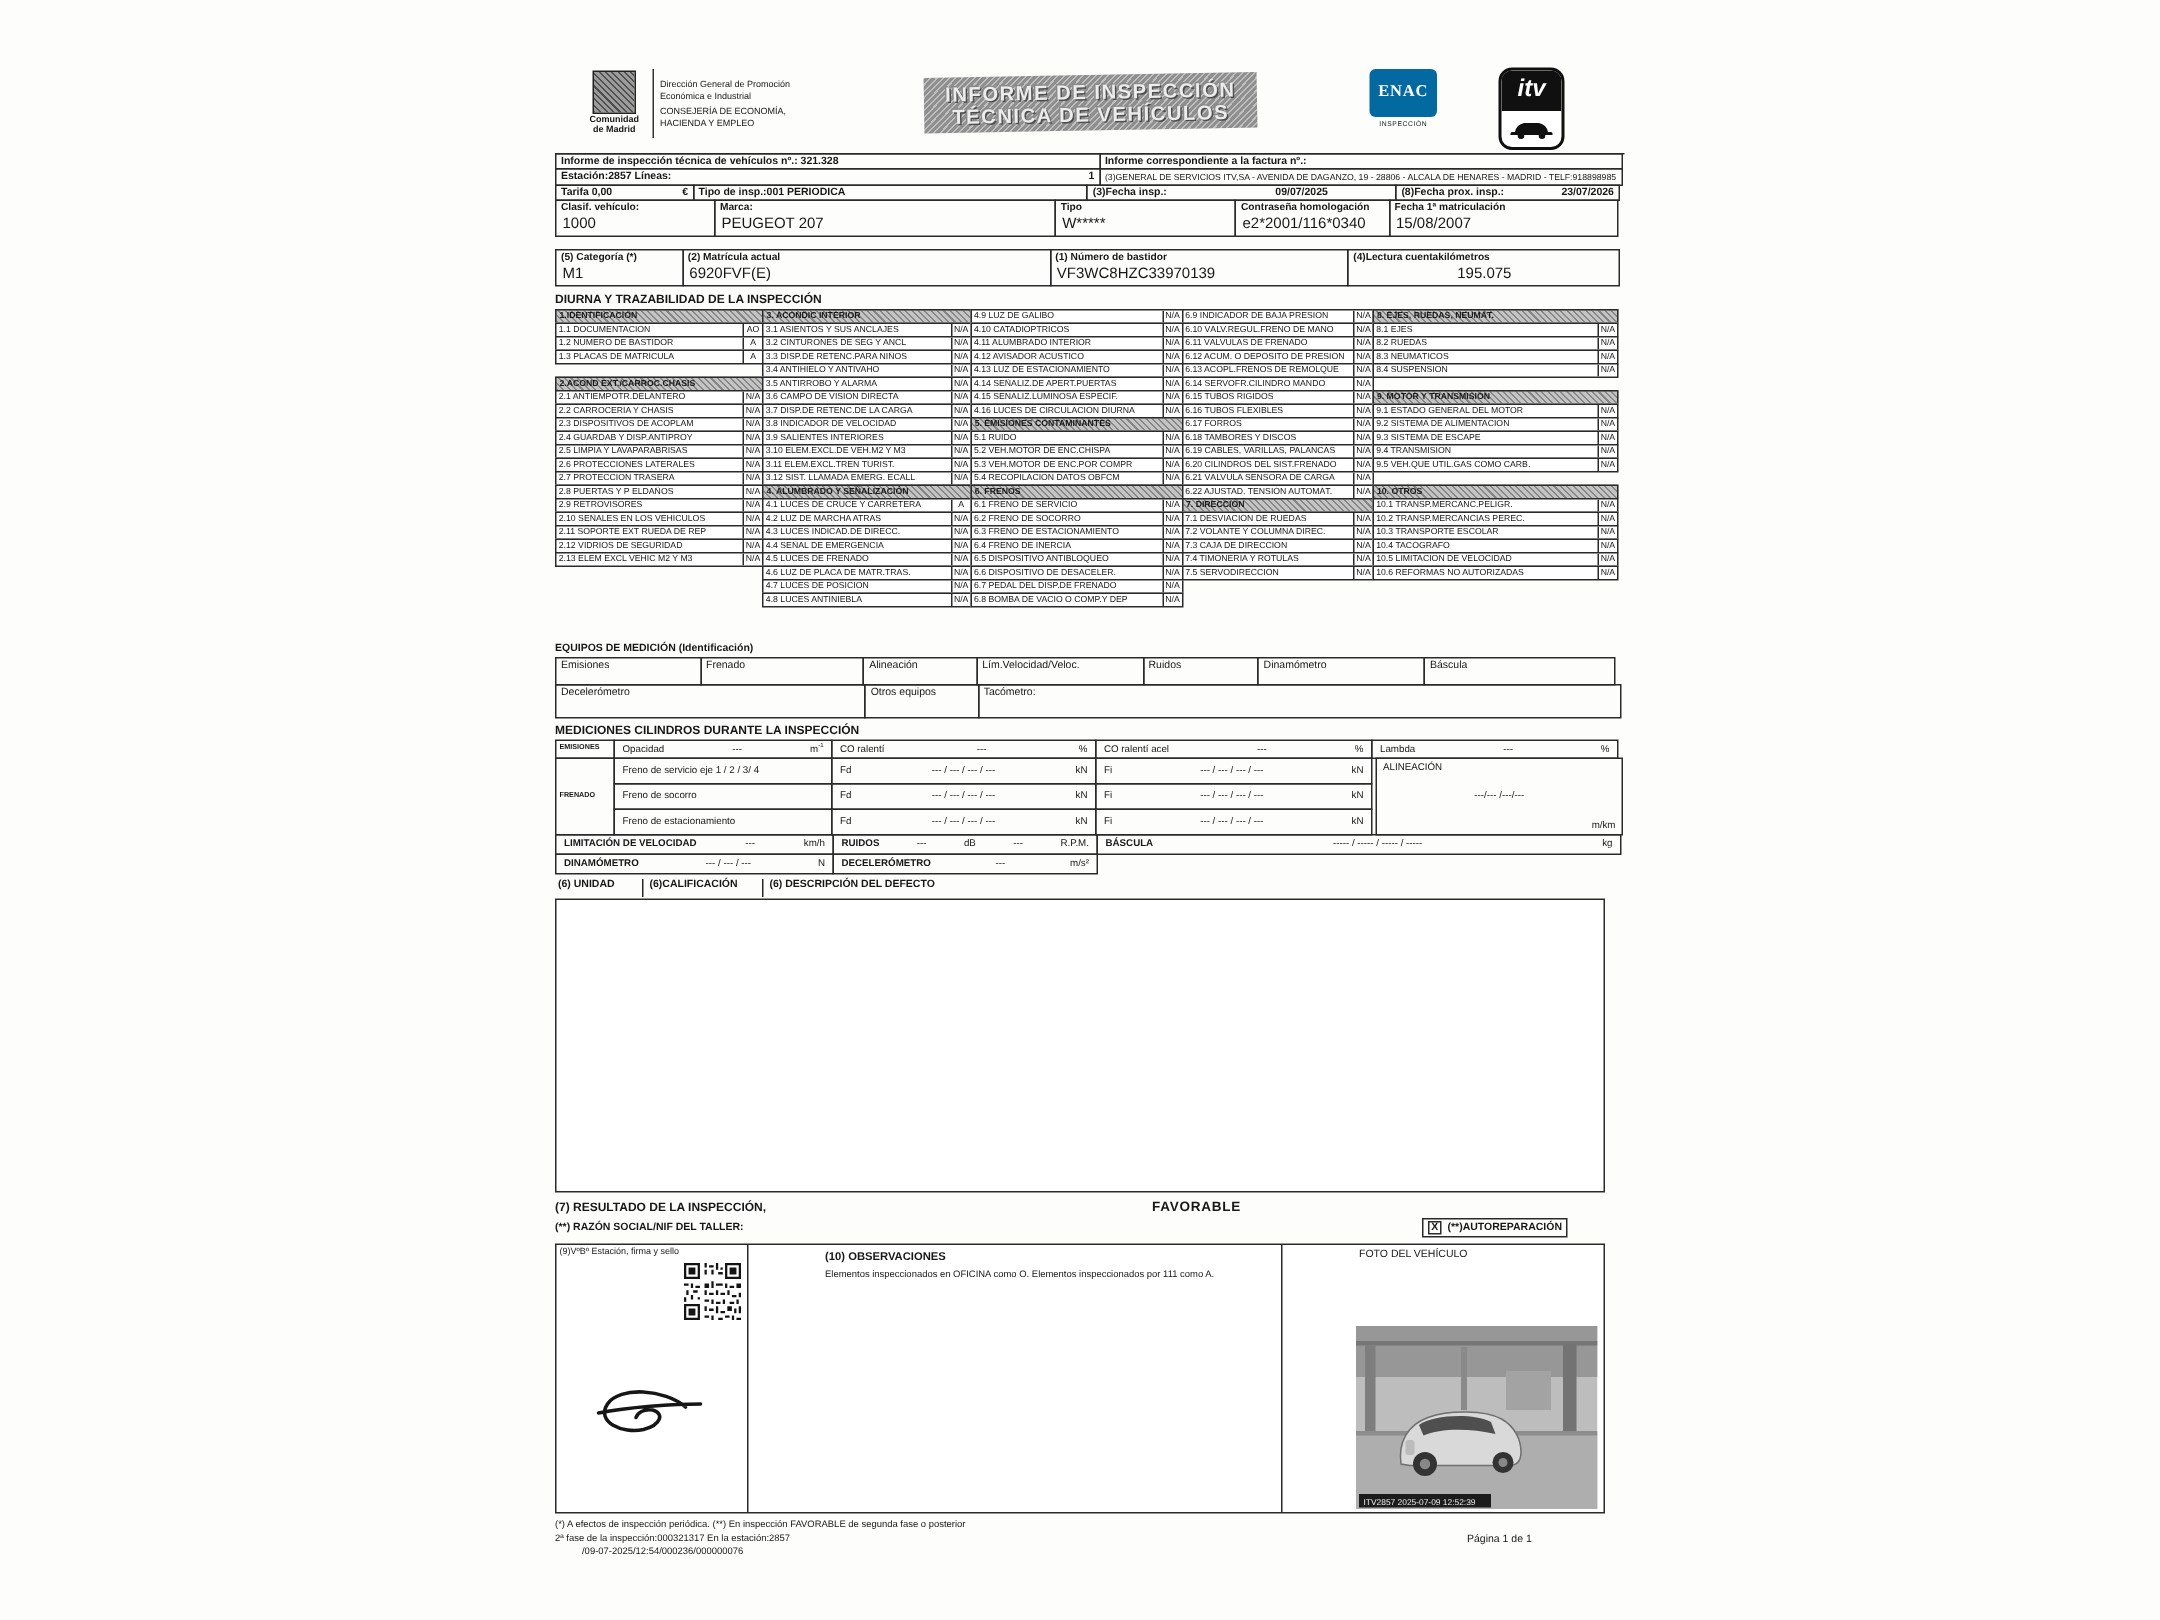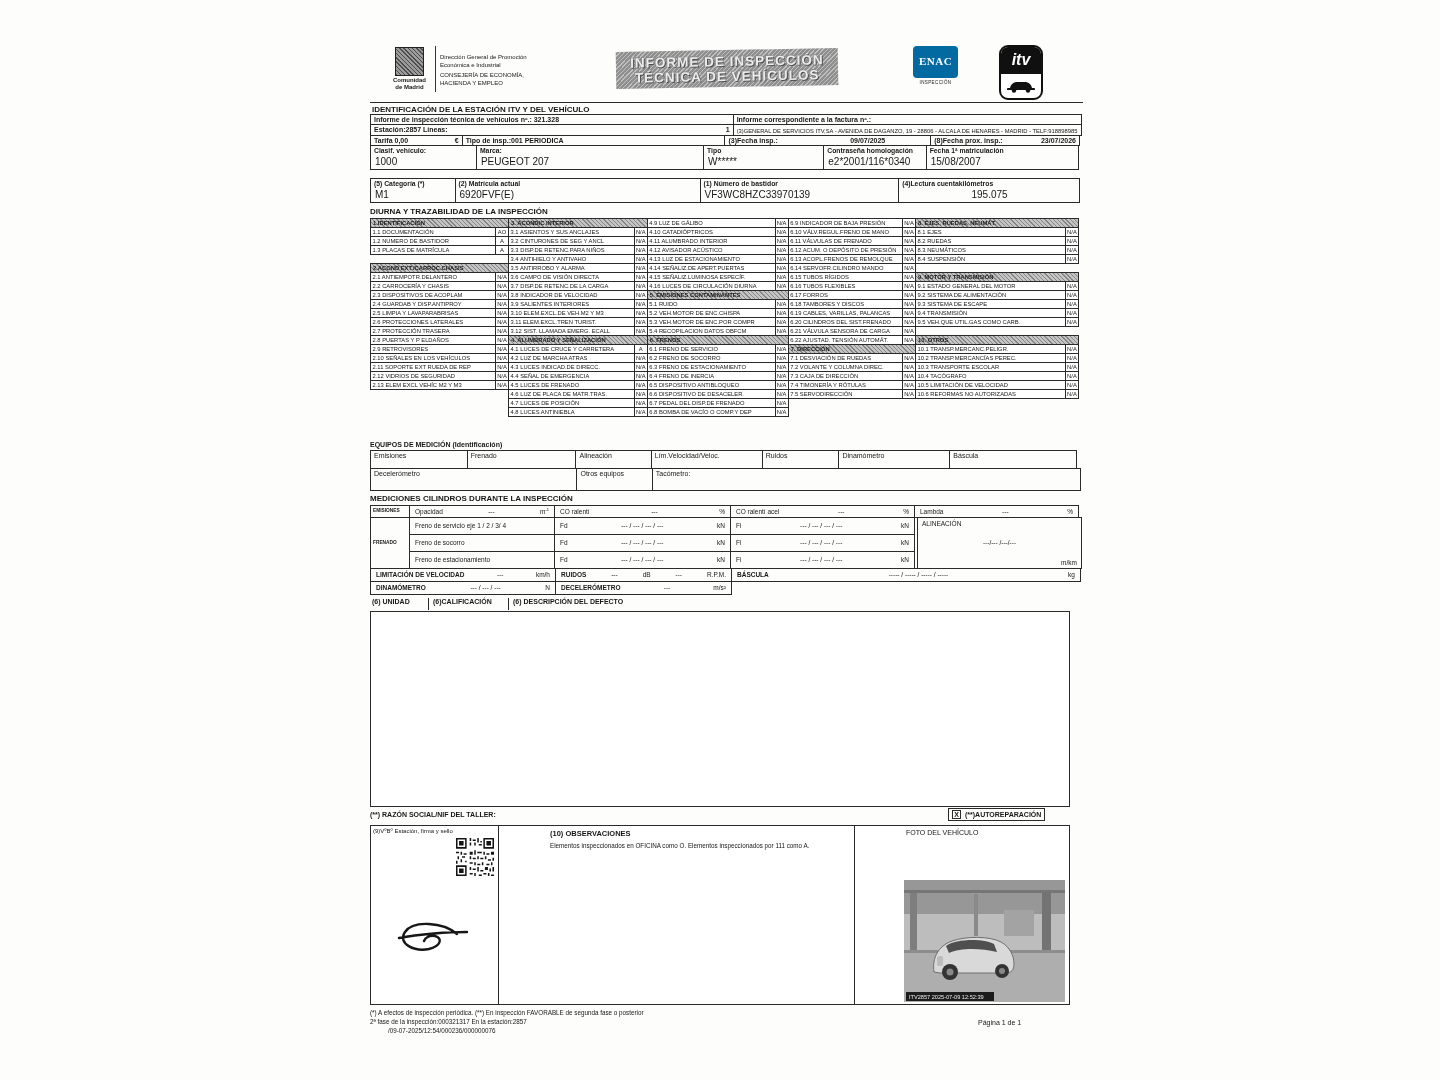--- a/index.html
+++ b/index.html
@@ -180,21 +180,20 @@
         <svg width="32" height="14" viewBox="0 0 32 14">
           <path fill="#101010" d="M5,9 Q6,4 11,3 L21,3 Q26,4 27,9 L29,9 Q30,9 30,10 L30,11 L2,11 L2,10 Q2,9 3,9 Z"></path>
           <circle cx="9" cy="11.5" r="2.2" fill="#101010"></circle>
           <circle cx="23" cy="11.5" r="2.2" fill="#101010"></circle>
         </svg>
       </div>
     </div>
   </div>
 
   <div class="ident">
-    <div class="sec-title">IDENTIFICACIÓN DE LA ESTACIÓN ITV Y DEL VEHÍCULO</div>
     <div class="irow">
       <div class="icell w51 bold">
         <span>Informe de inspección técnica de vehículos nº.:</span>
         <span>321.328</span>
       </div>
       <div class="icell w49 bold">Informe correspondiente a la factura nº.:</div>
     </div>
     <div class="irow">
       <div class="icell w51 bold flexsp">
         <span><span>Estación:</span><span>2857</span> <span>Líneas:</span></span>
@@ -772,20 +771,24 @@
     </div>
   </div>
 
   <div class="def-head">
     <span class="dh1">(6) UNIDAD</span>
     <span class="dh2">(6)CALIFICACIÓN</span>
     <span class="dh3">(6) DESCRIPCIÓN DEL DEFECTO</span>
   </div>
   <div class="def-box"></div>
 
+  <div class="res-row">
+    <span class="bold">(7) RESULTADO DE LA INSPECCIÓN,</span>
+    <span class="res-val bold">FAVORABLE</span>
+  </div>
   <div class="taller-row">
     <span class="bold">(**) RAZÓN SOCIAL/NIF DEL TALLER:</span>
     <span class="auto-group">
       <span class="auto-box">X</span>
       <span class="bold">(**)AUTOREPARACIÓN</span>
     </span>
   </div>
 
   <div class="bottom">
     <div class="b-left">

